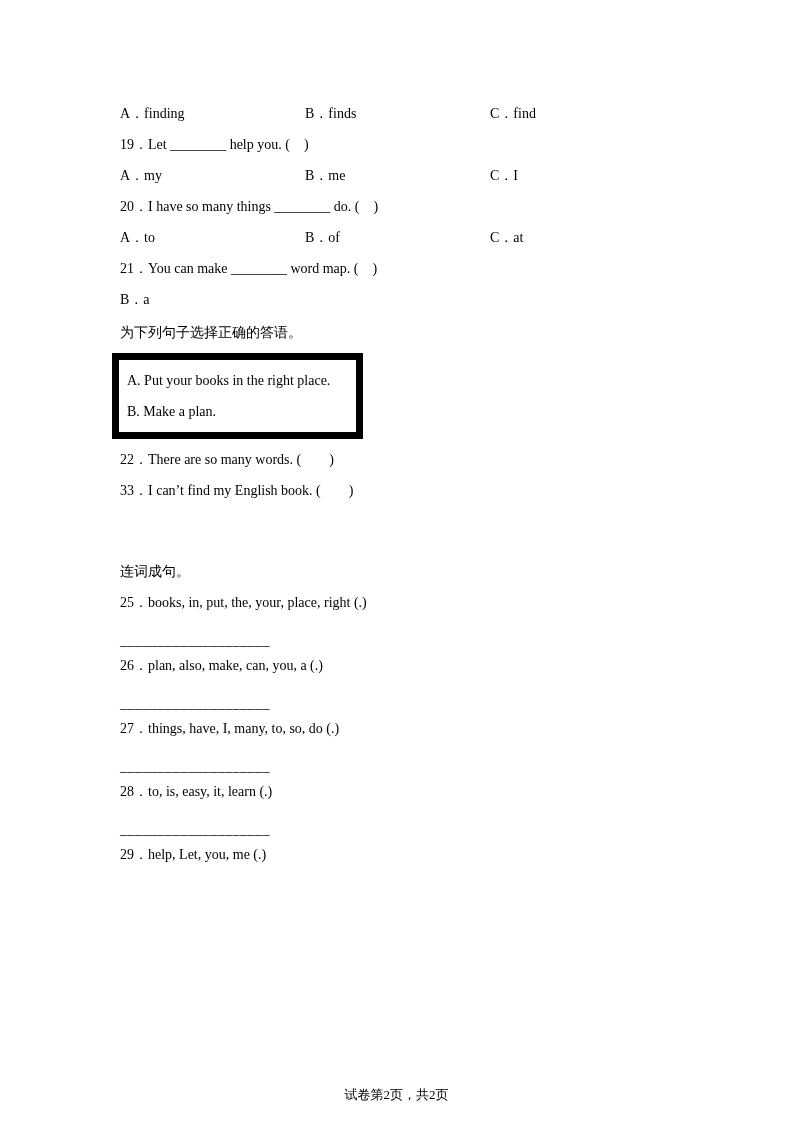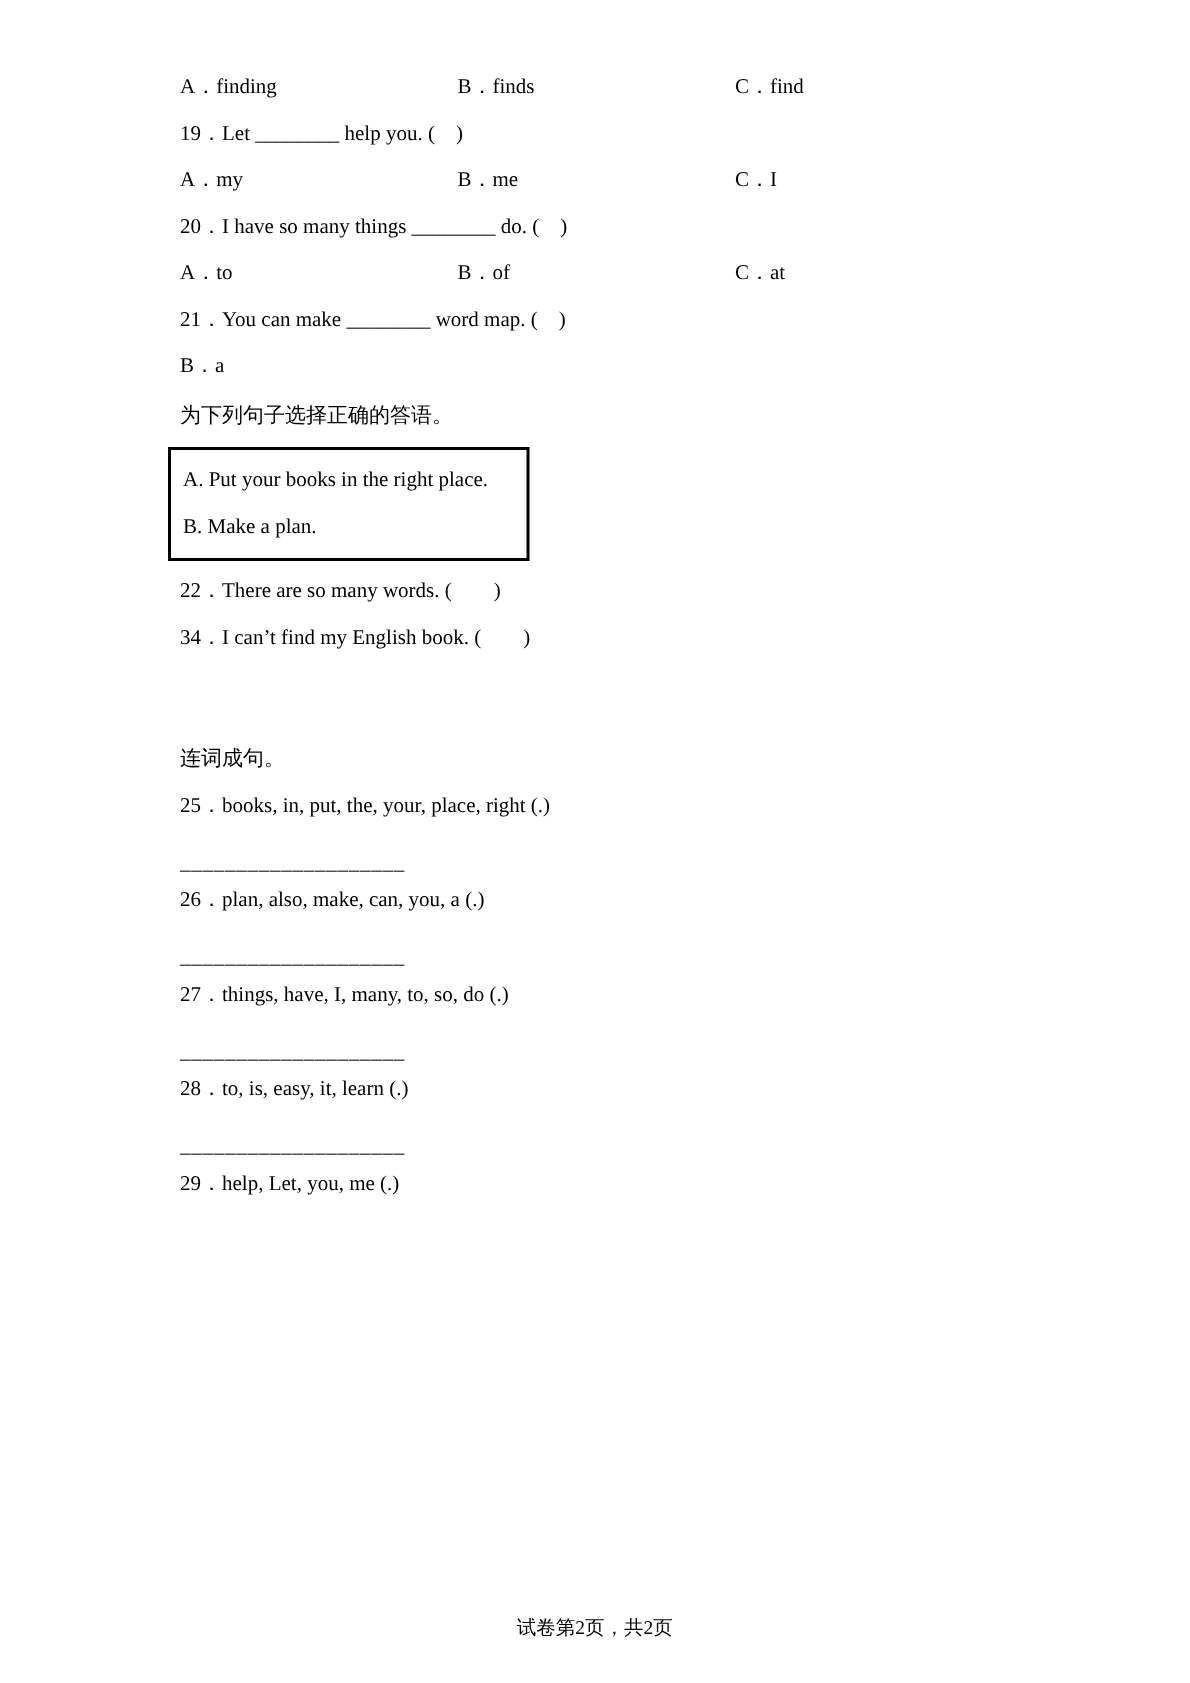--- a/index.html
+++ b/index.html
@@ -9,55 +9,55 @@
     width: 793px;
     height: 1122px;
     margin: 0 auto;
     background: #ffffff;
     font-family: "Liberation Serif", "DejaVu Serif", serif;
     font-size: 14px;
     color: #000000;
     overflow: hidden;
   }
   .content {
-    padding: 48px 60px 0 120px;
+    padding: 103px 60px 0 120px;
   }
   .row {
     min-height: 21px;
     line-height: 21px;
     margin-bottom: 10px;
     white-space: pre-wrap;
   }
   .options-row {
     display: grid;
     grid-template-columns: 185px 185px 1fr;
   }
   .opt { white-space: pre-wrap; }
   .section-heading { margin-top: 12px; }
   .section-heading.spaced { margin-top: 60px; }
   .answer-box {
     width: fit-content;
-    border: 2px solid #000000;
+    border: 7px solid #000000;
     margin-left: -8px;
     margin-bottom: 10px;
     padding: 10px 26px 10px 8px;
   }
   .answer-box .row:last-child { margin-bottom: 0; }
   .reorder-block .answer-line {
     height: 21px;
     line-height: 21px;
     margin: 17px 0 4px 0;
     white-space: pre;
     letter-spacing: 0.5px;
   }
   .footer {
     position: absolute;
     left: 0;
     right: 0;
-    bottom: 28px;
+    bottom: 18px;
     text-align: center;
     font-size: 13px;
     color: #000000;
   }
 </style>
 </head>
 <body>
 
 <div class="page">
   <div class="content">
@@ -88,21 +88,21 @@
     </div>
 
     <div class="row section-heading">为下列句子选择正确的答语。</div>
 
     <div class="answer-box">
       <div class="row">A. Put your books in the right place.</div>
       <div class="row">B. Make a plan.</div>
     </div>
 
     <div class="row">22．There are so many words. (        )</div>
-    <div class="row">34．I can’t find my English book. (        )</div>
+    <div class="row">33．I can’t find my English book. (        )</div>
 
     <div class="row section-heading spaced">连词成句。</div>
 
     <div class="reorder-block">
       <div class="row">25．books, in, put, the, your, place, right (.)</div>
       <div class="answer-line">____________________</div>
     </div>
 
     <div class="reorder-block">
       <div class="row">26．plan, also, make, can, you, a (.)</div>

